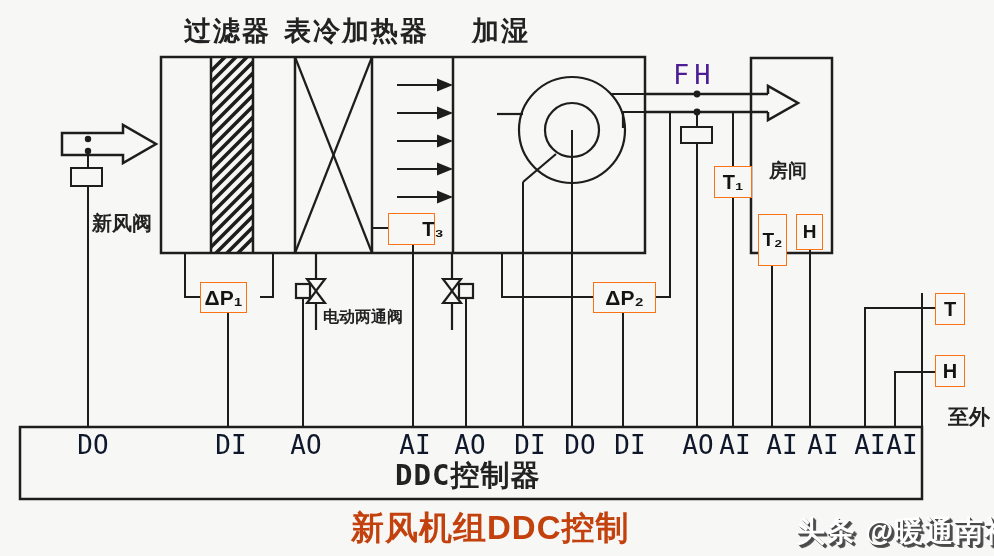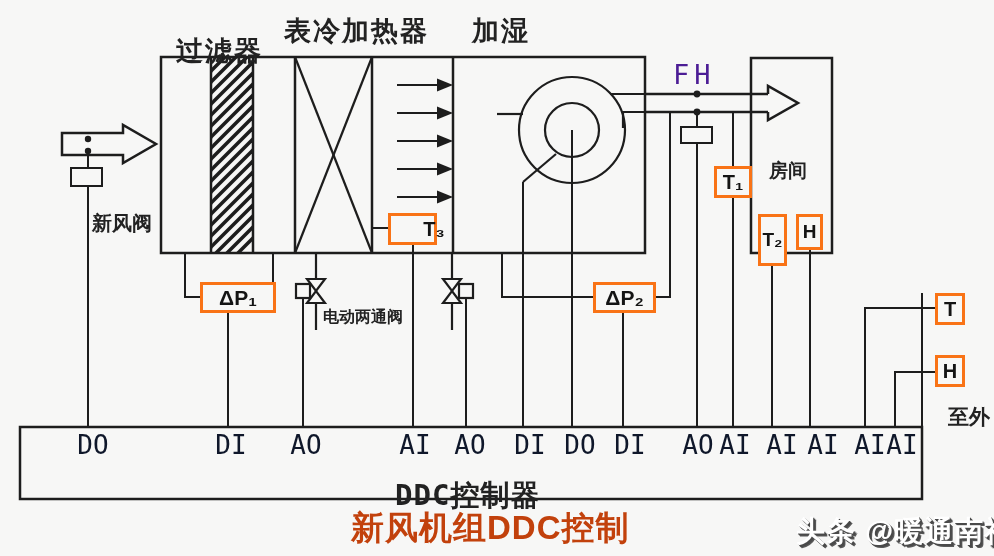--- a/index.html
+++ b/index.html
@@ -1,21 +1,21 @@
 <!DOCTYPE html>
 <html><head>
 <meta charset="utf-8">
 <style>
   html,body{margin:0;padding:0;background:#f7f7f6;}
   #stage{position:relative;width:994px;height:556px;background:#f7f7f6;overflow:hidden;
          font-family:"Liberation Sans",sans-serif;color:#1c1c1c;}
   #stage svg{position:absolute;left:0;top:0;}
   .lbl{position:absolute;white-space:nowrap;font-weight:bold;color:#222;}
   .lbl-top{font-size:27px;letter-spacing:2px;}
-  .sensorbox{position:absolute;border:3px solid #f97316;background:#f7f7f6;
+  .sensorbox{position:absolute;border:1px solid #f97316;background:#f7f7f6;
              display:flex;align-items:center;justify-content:center;
              font-weight:bold;color:#141414;box-sizing:border-box;}
   .actbox{position:absolute;border:2.5px solid #1d1d1d;background:#f7f7f6;box-sizing:border-box;}
   .port{position:absolute;top:430px;transform:translateX(-50%);
         font-family:"DejaVu Sans Mono",monospace;font-size:26px;color:#0f172a;}
   .fh{font-family:"DejaVu Sans Mono",monospace;font-weight:normal;font-size:27px;letter-spacing:5px;color:#4c1d95;}
   #ddc-label{font-family:"DejaVu Sans Mono",monospace;font-size:29px;font-weight:bold;letter-spacing:1px;}
   #main-title{font-size:33px;letter-spacing:1px;color:#c2410c;}
   #watermark{font-size:29px;color:#fff;letter-spacing:1px;
              text-shadow:2px 2px 0 #4a4a4a,1px 1px 0 #4a4a4a,3px 3px 0 #5a5a5a;}
@@ -161,33 +161,33 @@
       <line x1="772" y1="250" x2="772" y2="427"></line>
       <line x1="810" y1="250" x2="810" y2="427"></line>
 
       <polyline points="865,427 865,308 935,308" fill="none"></polyline>
       <polyline points="895,427 895,372 935,372" fill="none"></polyline>
 
       <line x1="922" y1="293" x2="922" y2="427"></line>
     </g>
   </svg>
 
-  <div class="lbl lbl-top" style="left:176px;top:13px;margin-top:20px;">过滤器</div>
+  <div class="lbl lbl-top" style="left:184px;top:13px;">过滤器</div>
   <div class="lbl lbl-top" style="left:284px;top:13px;">表冷加热器</div>
   <div class="lbl lbl-top" style="left:444px;top:13px;margin-left:28px;">加湿</div>
   <div class="lbl" style="left:92px;top:210px;font-size:20px;">新风阀</div>
   <div class="lbl" style="left:323px;top:307px;font-size:16px;">电动两通阀</div>
   <div class="lbl" style="left:769px;top:158px;font-size:19px;">房间</div>
   <div class="lbl fh" style="left:673px;top:59px;">FH</div>
   <div class="lbl" style="left:948px;top:403px;font-size:21px;">至外</div>
 
   <div class="actbox" style="left:70px;top:167px;width:33px;height:20px;"></div>
   <div class="actbox" style="left:680px;top:126px;width:33px;height:18px;"></div>
 
-  <div class="sensorbox" style="left:200px;top:282px;width:76px;height:31px;font-size:21px;">ΔP₁</div>
+  <div class="sensorbox" style="left:200px;top:282px;width:47px;height:31px;font-size:21px;">ΔP₁</div>
   <div class="sensorbox" style="left:593px;top:282px;width:63px;height:31px;font-size:21px;">ΔP₂</div>
   <div class="sensorbox" style="left:388px;top:213px;width:47px;height:32px;font-size:20px;padding-left:43px;">T₃</div>
   <div class="sensorbox" style="left:714px;top:166px;width:38px;height:32px;font-size:20px;">T₁</div>
   <div class="sensorbox" style="left:758px;top:214px;width:29px;height:52px;font-size:19px;">T₂</div>
   <div class="sensorbox" style="left:796px;top:214px;width:27px;height:36px;font-size:19px;">H</div>
   <div class="sensorbox" style="left:935px;top:293px;width:30px;height:32px;font-size:20px;">T</div>
   <div class="sensorbox" style="left:935px;top:355px;width:30px;height:32px;font-size:20px;">H</div>
 
   <span class="port" style="left:93px;">DO</span>
   <span class="port" style="left:231px;">DI</span>
@@ -197,18 +197,18 @@
   <span class="port" style="left:530px;">DI</span>
   <span class="port" style="left:580px;">DO</span>
   <span class="port" style="left:630px;">DI</span>
   <span class="port" style="left:698px;">AO</span>
   <span class="port" style="left:735px;">AI</span>
   <span class="port" style="left:782px;">AI</span>
   <span class="port" style="left:823px;">AI</span>
   <span class="port" style="left:870px;">AI</span>
   <span class="port" style="left:902px;">AI</span>
 
-  <div class="lbl" id="ddc-label" style="left:395px;top:476px;">DDC控制器</div>
+  <div class="lbl" id="ddc-label" style="left:395px;top:456px;">DDC控制器</div>
 
   <div class="lbl" id="main-title" style="left:351px;top:506px;">新风机组DDC控制</div>
   <div class="lbl" id="watermark" style="left:796px;top:512px;font-weight:bold;">头条 @暖通南社</div>
 
 </div>
 
 </body></html>

